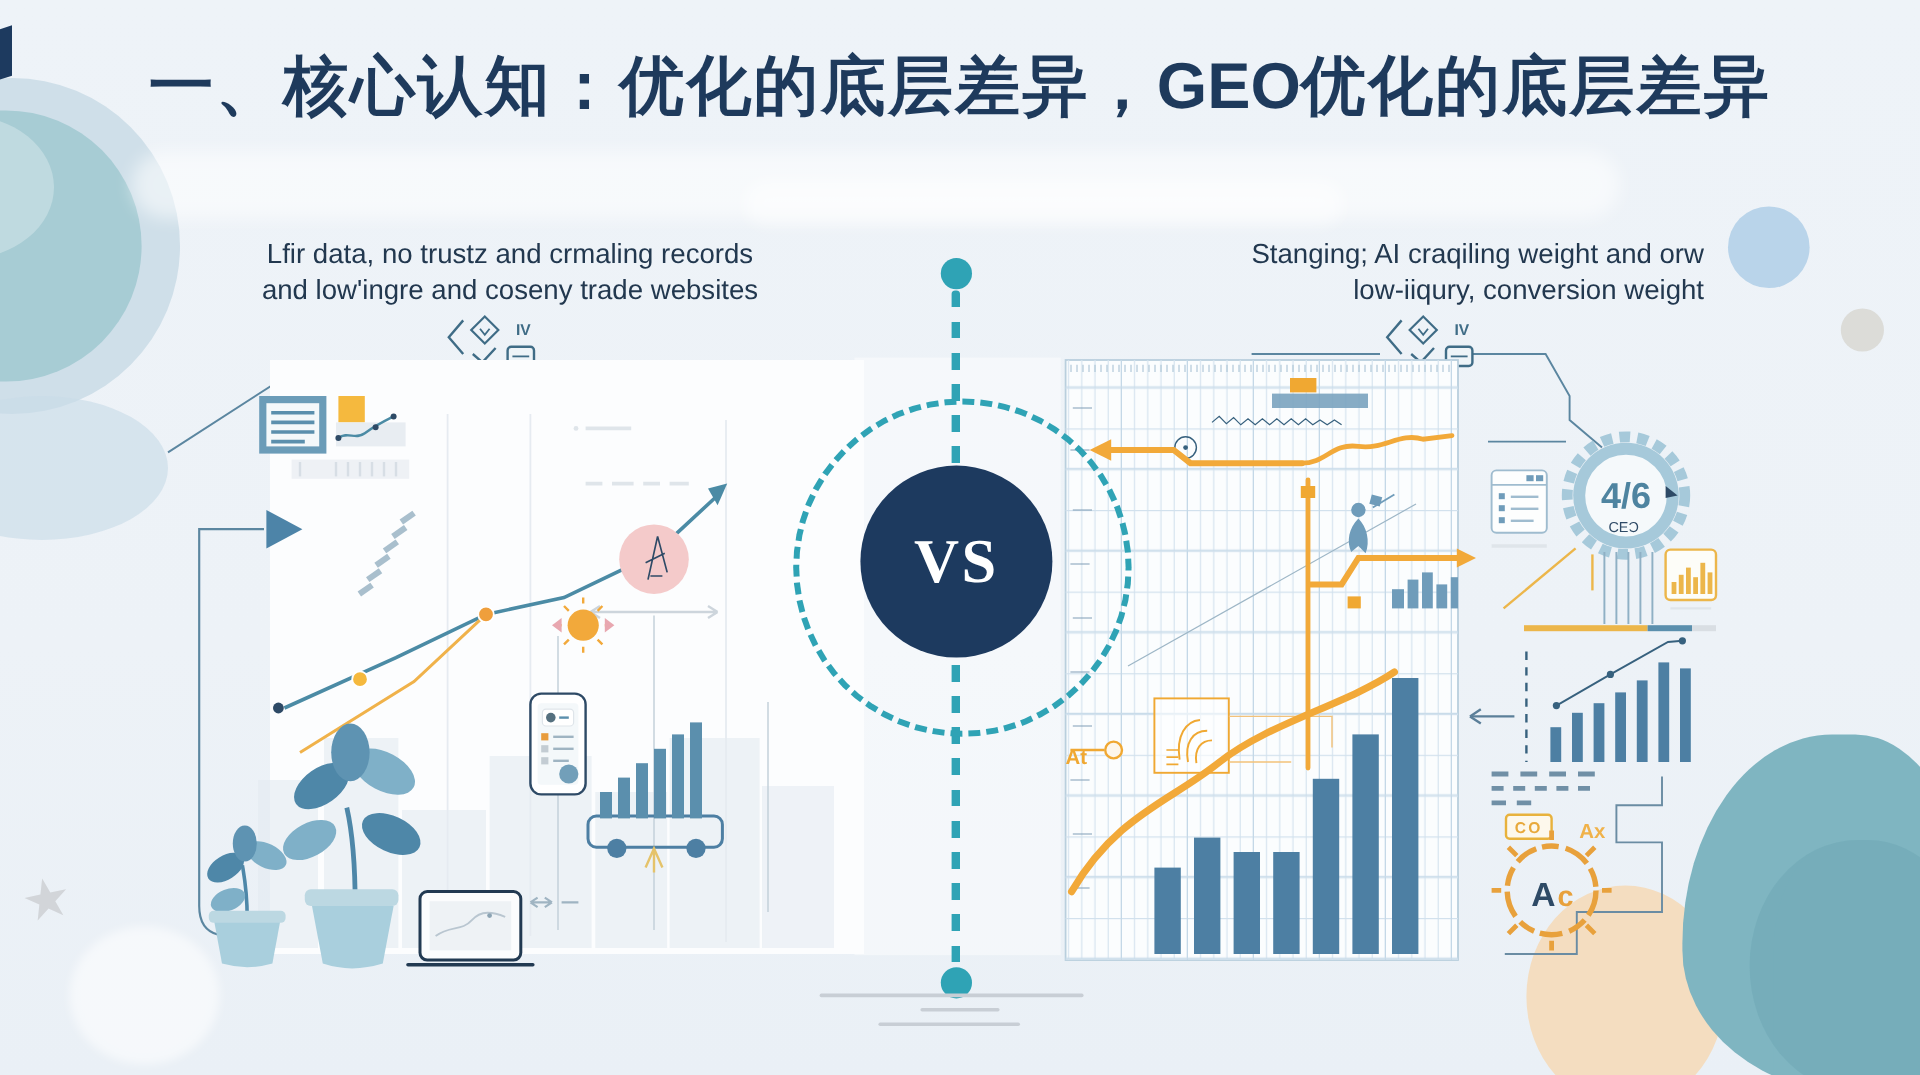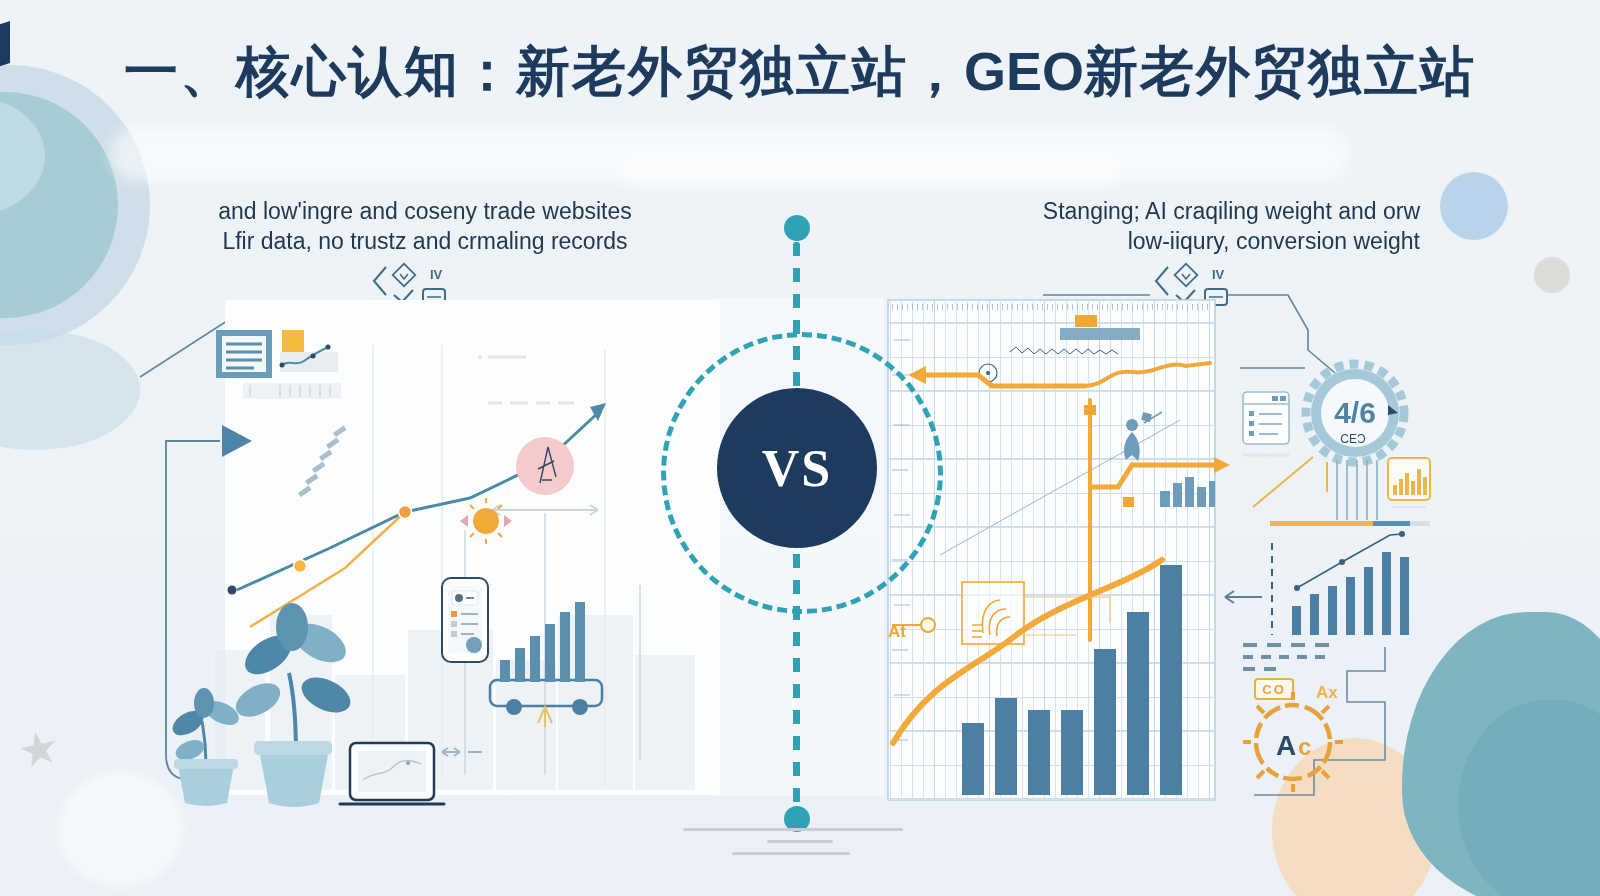--- a/index.html
+++ b/index.html
@@ -39,26 +39,26 @@
   <div class="abs circle" style="left:1534px;top:257px;width:36px;height:36px;background:#dcdcd8;"></div>
   <div class="abs star" style="left:18px;top:722px;">★</div>
   <div class="abs circle" style="left:58px;top:772px;width:125px;height:115px;background:rgba(255,255,255,0.55);filter:blur(4px);"></div>
   <div class="abs" style="left:712px;top:298px;width:172px;height:498px;background:rgba(255,255,255,0.45);"></div>
   <div class="abs circle" style="left:1272px;top:738px;width:165px;height:185px;background:#f4ddc0;"></div>
   <div class="abs" style="left:1402px;top:612px;width:240px;height:300px;background:#7fb5c1;border-radius:52% 40% 0 62% / 58% 52% 0 40%;"></div>
   <div class="abs" style="left:1478px;top:700px;width:130px;height:200px;background:#7fb5c1;border-radius:45% 0 0 0;"></div>
   <div class="abs" style="left:1458px;top:700px;width:180px;height:210px;background:#6fa9b6;opacity:.6;border-radius:50% 45% 0 50%;"></div>
 
   <div class="abs title">
-    <span>一、核心认知：新老外贸独立站，</span><span class="geo">GEO</span><span>新老外贸独立站</span>
+    <span>一、核心认知：优化的底层差异，</span><span class="geo">GEO</span><span>优化的底层差异</span>
   </div>
 
   <div class="abs caption" style="left:150px;top:196px;width:550px;">
+    <div>Lfir data, no trustz and crmaling records</div>
     <div>and low'ingre and coseny trade websites</div>
-    <div>Lfir data, no trustz and crmaling records</div>
   </div>
   <div class="abs caption" style="left:880px;top:196px;width:540px;text-align:right;">
     <div>Stanging; AI craqiling weight and orw</div>
     <div>low-iiqury, conversion weight</div>
   </div>
 
   <svg class="abs" style="left:130px;top:255px;" width="620" height="560" viewBox="0 0 620 560">
 
     <g stroke="#5b86a0" stroke-width="1.6" fill="none">
       <path d="M10,122 L117,53 H240"></path>

